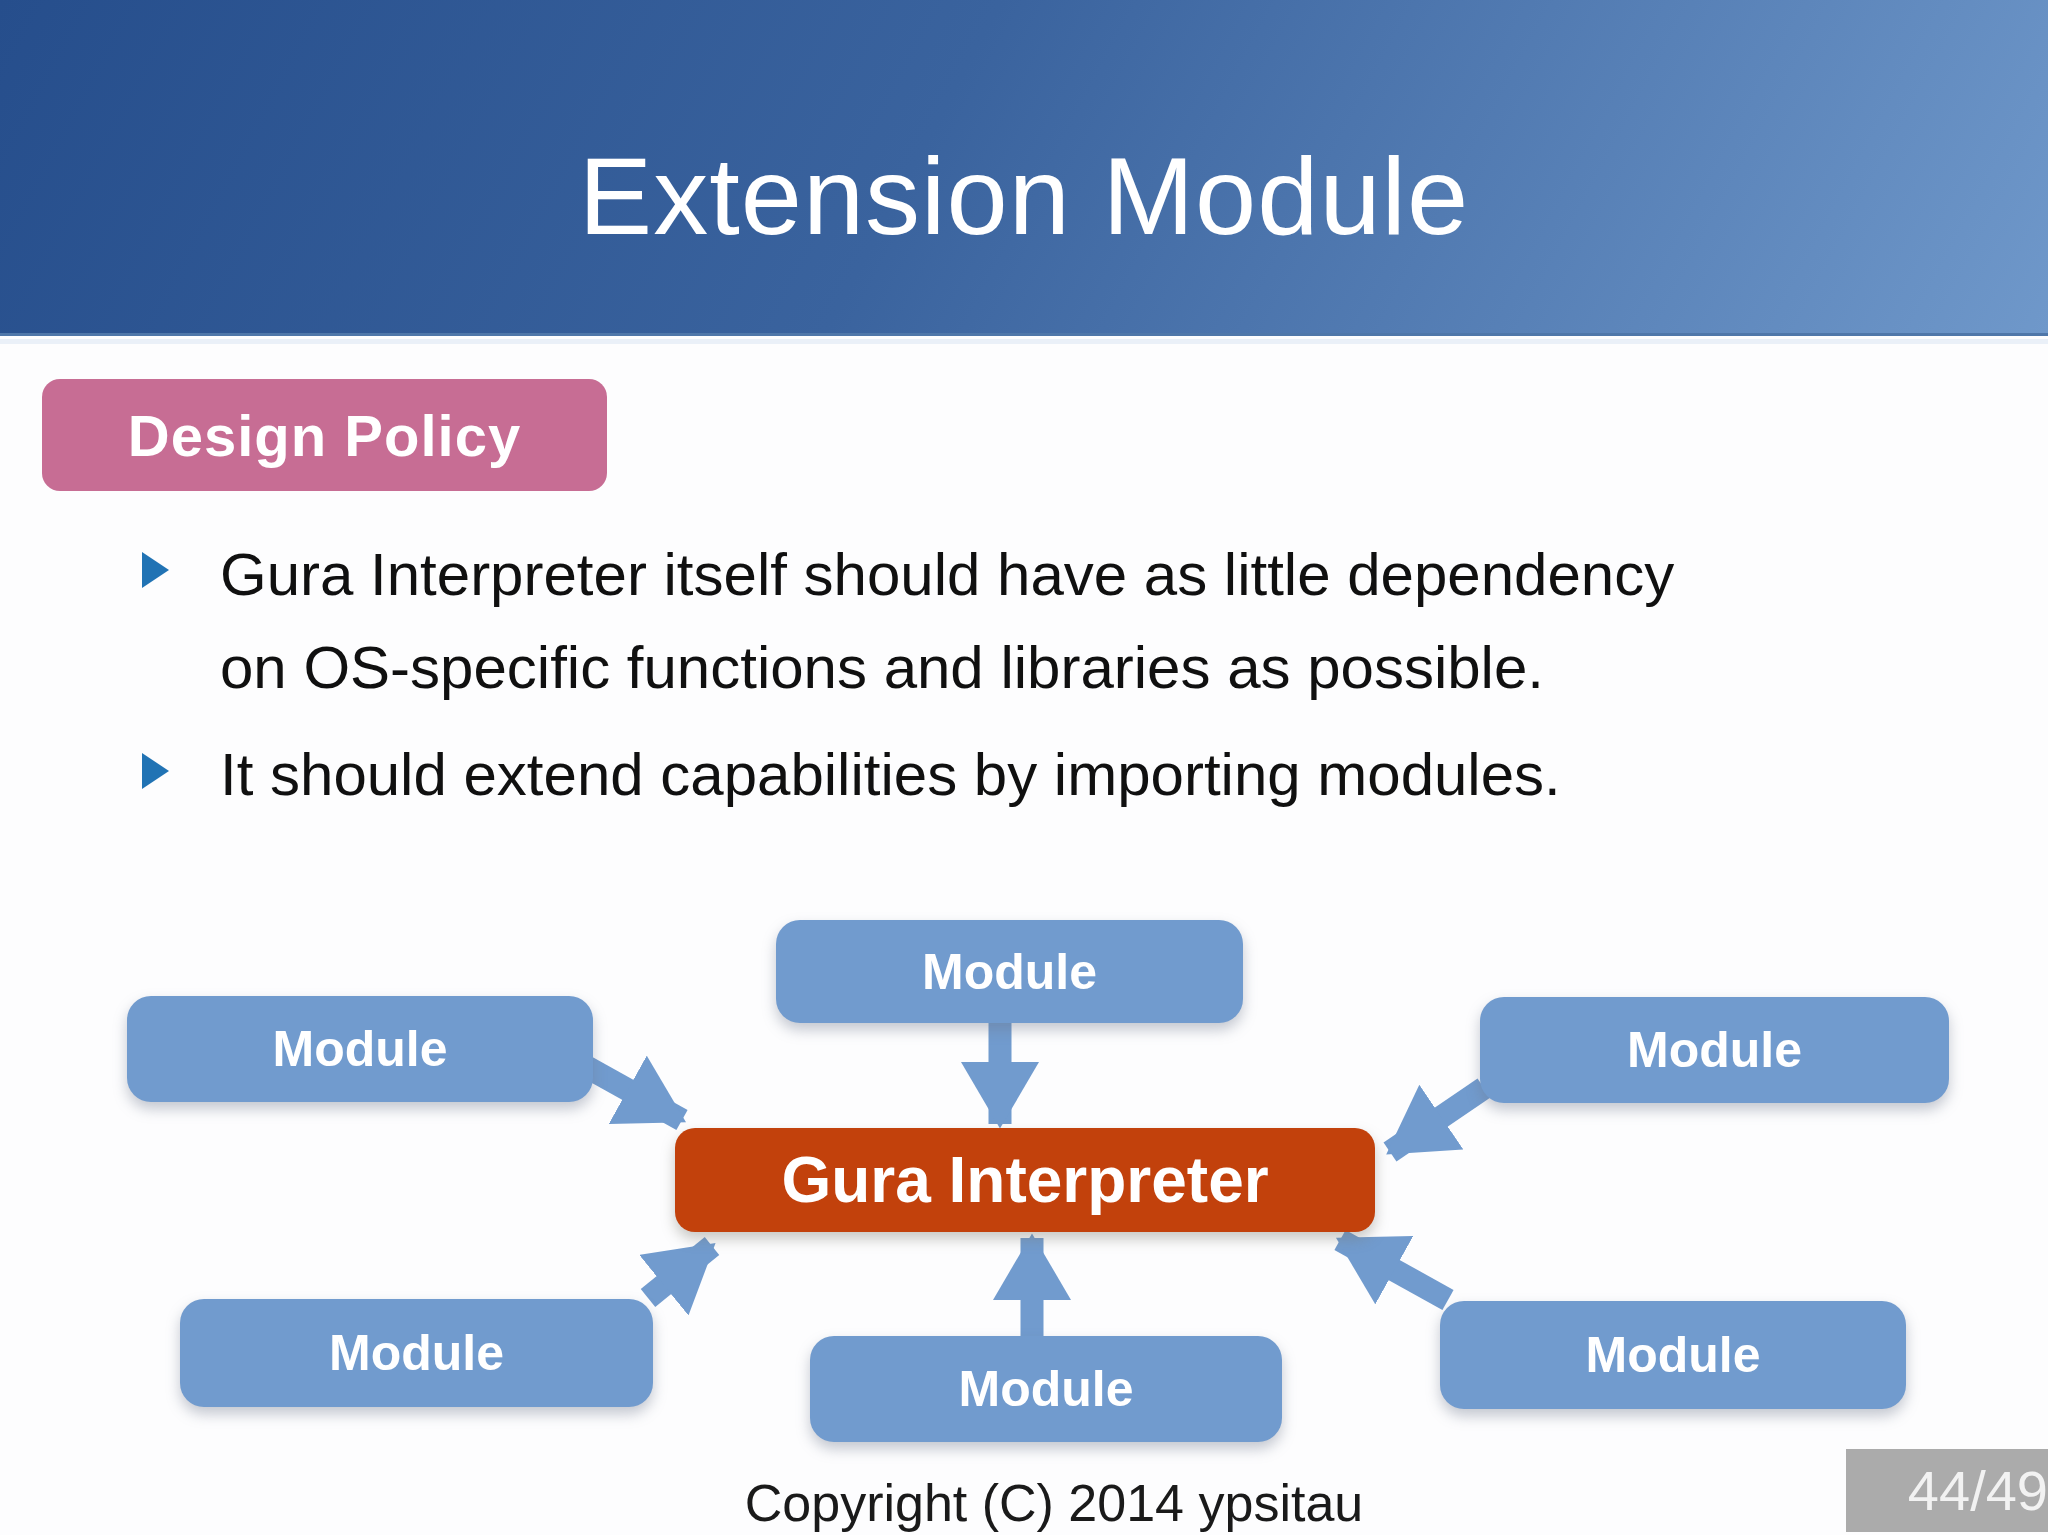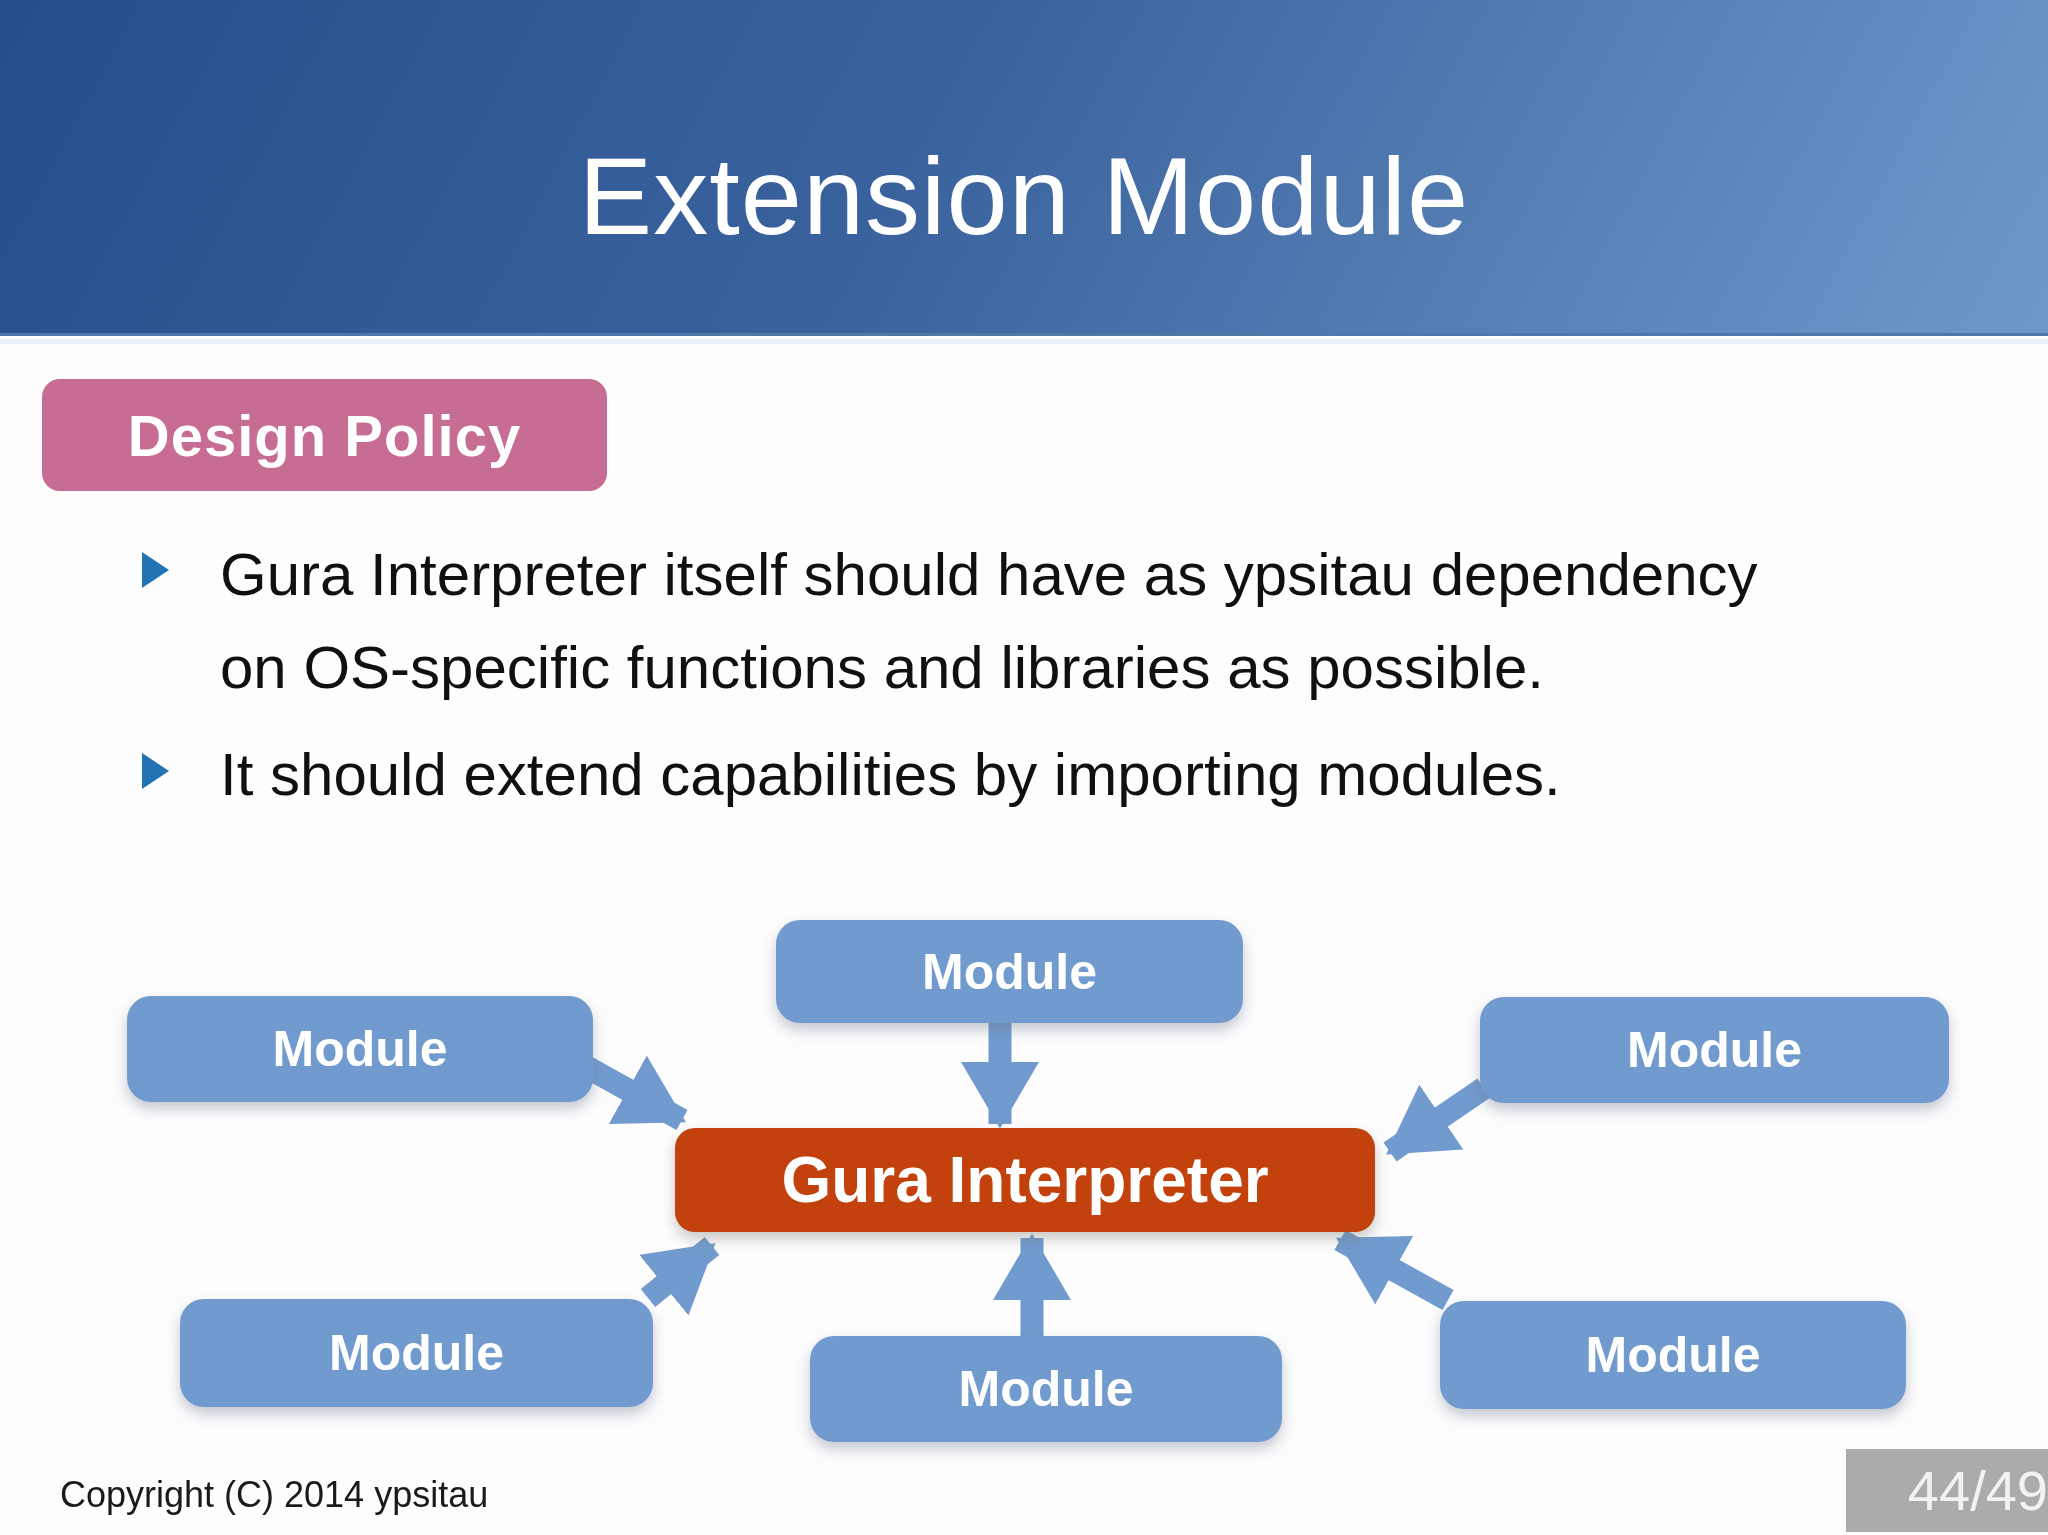--- a/index.html
+++ b/index.html
@@ -80,21 +80,22 @@
     background:#c2410c; border-radius:20px;
     display:flex; align-items:center; justify-content:center;
     color:#ffffff; font-size:64px; font-weight:bold;
     box-shadow:0 7px 14px rgba(120,120,110,0.40);
   }
 
   
   .copyright {
     position:absolute; left:0; top:1477px; width:100%;
     padding-left:60px;
-    font-size:36px; color:#1a1a1a; line-height:1;
+    text-align:center;
+    font-size:52px; color:#1a1a1a; line-height:1;
   }
   .page-badge {
     position:absolute; left:1846px; top:1449px; width:202px; height:83px;
     background:#ababab;
     display:flex; align-items:center; justify-content:flex-end;
     color:#f2f2f2; font-size:56px; line-height:1;
   }
 </style>
 </head>
 <body>
@@ -105,21 +106,21 @@
     <div class="page-title">Extension Module</div>
   </div>
   <div class="header-strip"></div>
 
   <div class="section-badge">
     <span>Design Policy</span>
   </div>
 
   <div>
     <div class="bullet-tri tri-1"></div>
-    <div class="bullet-line bl-1">Gura Interpreter itself should have as ypsitau dependency</div>
+    <div class="bullet-line bl-1">Gura Interpreter itself should have as little dependency</div>
     <div class="bullet-line bl-2">on OS-specific functions and libraries as possible.</div>
     <div class="bullet-tri tri-2"></div>
     <div class="bullet-line bl-3">It should extend capabilities by importing modules.</div>
   </div>
 
   <svg class="arrow-layer" viewBox="0 0 2048 1535">
     <defs>
       <marker id="ah" markerWidth="3.2" markerHeight="3.4" refX="2.7" refY="1.7" orient="auto" markerUnits="strokeWidth">
         <path d="M0,0 L2.9,1.7 L0,3.4 Z" fill="#719bce"></path>
       </marker>

